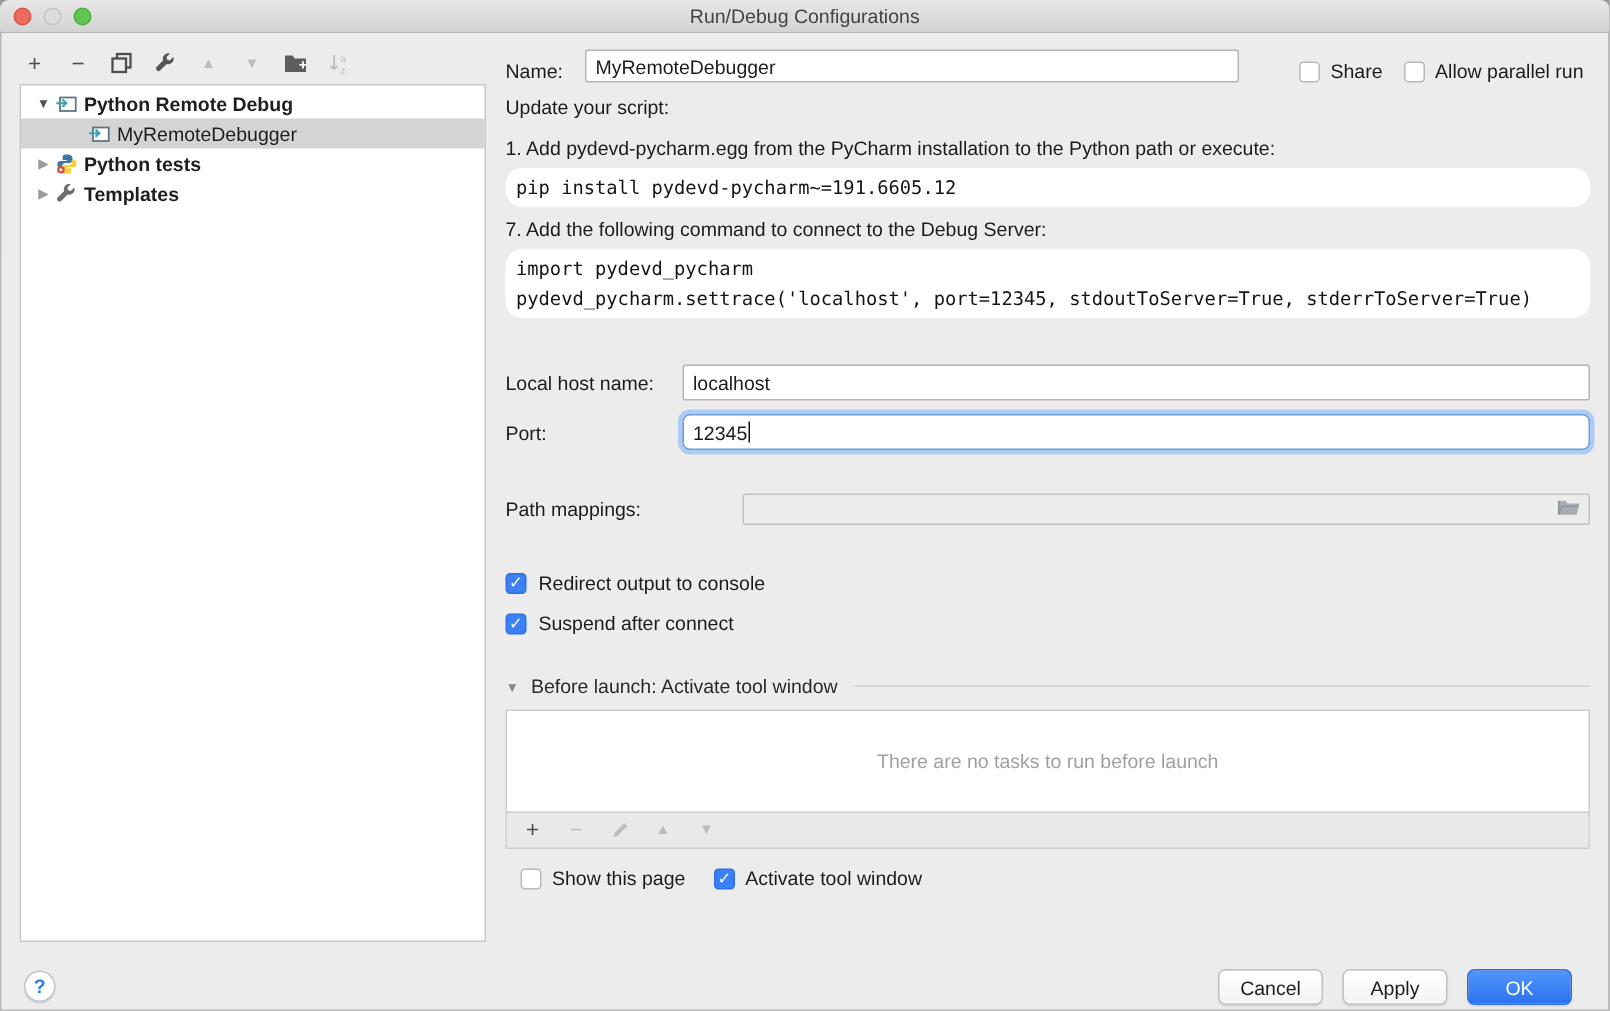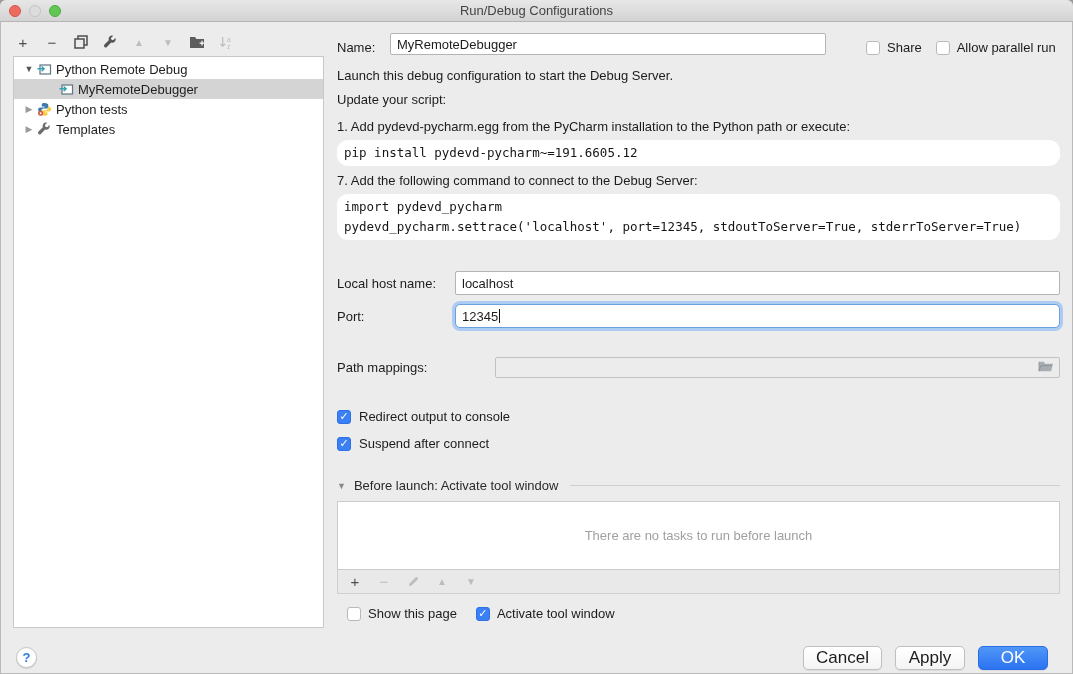--- a/index.html
+++ b/index.html
@@ -21,21 +21,21 @@
   .tbi{width:18px;height:18px;display:flex;align-items:center;justify-content:center;
        font-size:15px;color:#4d4d4d;cursor:default;}
   .tbi.disabled{color:#bdbdbd;}
   .tbi svg{display:block;}
   .tree-panel{position:absolute;left:13px;top:56px;width:311px;height:572px;background:#fff;
               border:1px solid #c8c8c8;font-size:13px;color:#1e1e1e;padding-top:2px;}
   .tree-row{height:20px;display:flex;align-items:center;white-space:nowrap;}
   .tree-row .tw{width:12px;text-align:center;font-size:9px;flex:none;}
   .tree-row .ticon{width:15px;height:15px;margin:0 4px 0 2px;flex:none;}
   .tree-row.selected{background:#d4d4d4;}
-  .bold{font-weight:normal;}
+  .bold{font-weight:bold;}
   .tri-open{color:#555;}
   .tri-closed{color:#9a9a9a;}
   
   .main{position:absolute;left:337px;top:22px;width:723px;font-size:13px;color:#1c1c1c;}
   .row{display:flex;align-items:flex-end;}
   .name-row{margin-top:11px;height:22px;}
   .name-row .lbl{width:53px;flex:none;}
   input.txt{height:22px;border:1px solid #b4b4b4;border-radius:2px;background:#fff;
             font-size:13px;padding:0 6px;color:#1c1c1c;outline:none;}
   .name-input{width:436px;}
@@ -68,21 +68,21 @@
                 display:flex;align-items:center;gap:11px;padding-left:8px;}
   .bottom-cbs{margin-top:12px;display:flex;align-items:flex-start;gap:9px;padding-left:10px;}
   .bottom-cbs .second{margin-left:10px;}
   
   .footer{position:absolute;left:0;right:0;bottom:0;height:46px;}
   .help-btn{position:absolute;left:16px;top:19px;width:21px;height:21px;border-radius:50%;
             background:#fff;border:1px solid #c5c5c5;color:#2a7de1;font-size:13px;font-weight:bold;
             display:flex;align-items:center;justify-content:center;box-shadow:0 1px 1px rgba(0,0,0,.12);}
   .btns{position:absolute;right:25px;top:18px;display:flex;gap:13px;}
   .btn{min-width:70px;height:24px;border:1px solid #c0c0c0;border-radius:5px;
-       background:linear-gradient(#fff,#f4f4f4);font-size:17px;color:#1c1c1c;
+       background:linear-gradient(#fff,#f4f4f4);font-size:13px;color:#1c1c1c;
        display:flex;align-items:center;justify-content:center;padding:0 12px;
        box-shadow:0 1px 1px rgba(0,0,0,.08);}
   .btn.primary{background:linear-gradient(#5097f8,#2b72f1);border-color:#2b6de4;color:#fff;}
   svg{overflow:visible;}
 </style>
 </head>
 <body>
 
 <div class="window">
 
@@ -177,21 +177,20 @@
       <span class="cbwrap" style="margin-left:40px">
         <span class="cb"></span>
         <span>Share</span>
       </span>
       <span class="cbwrap" style="margin-left:14px">
         <span class="cb"></span>
         <span>Allow parallel run</span>
       </span>
     </div>
 
-    <div class="para">Launch this debug configuration to start the Debug Server.</div>
     <div class="tight">Update your script:</div>
     <div class="step">1. Add pydevd-pycharm.egg from the PyCharm installation to the Python path or execute:</div>
     <pre class="code">pip install pydevd-pycharm~=191.6605.12</pre>
     <div class="step" style="margin-top:7px">7. Add the following command to connect to the Debug Server:</div>
     <pre class="code">import pydevd_pycharm
 pydevd_pycharm.settrace('localhost', port=12345, stdoutToServer=True, stderrToServer=True)</pre>
 
     <div class="form-row gap31">
       <span class="lbl">Local host name:</span>
       <input class="txt" value="localhost" style="">

